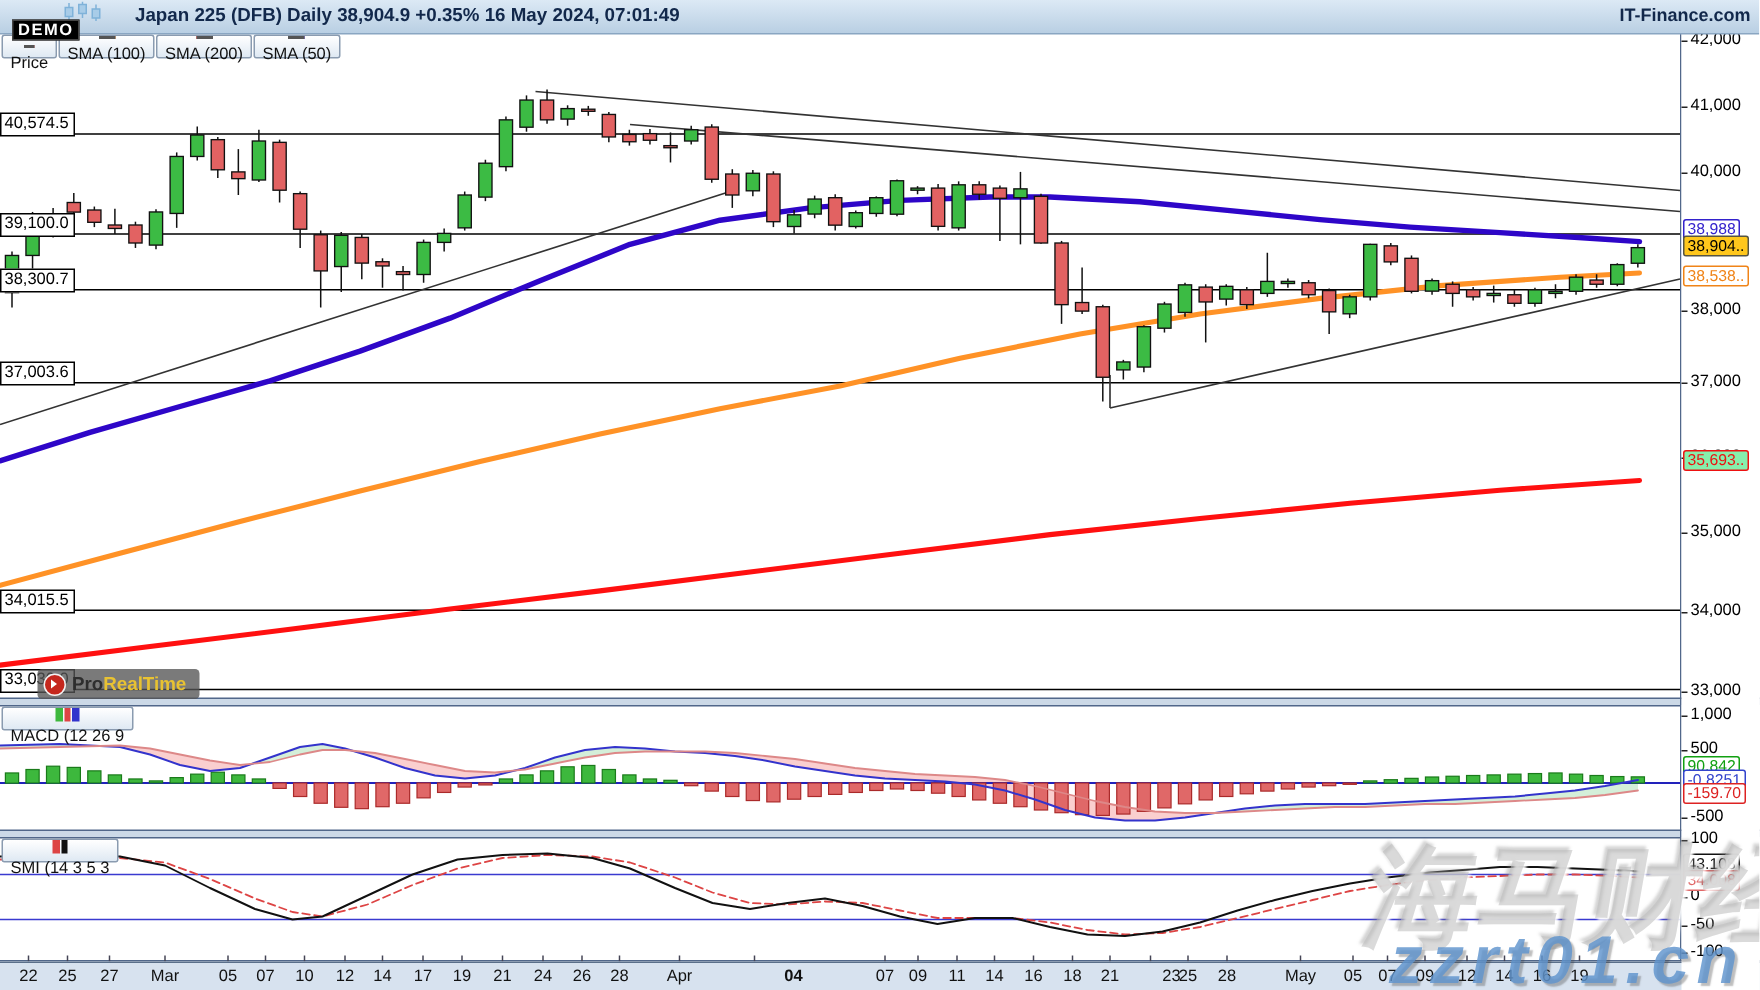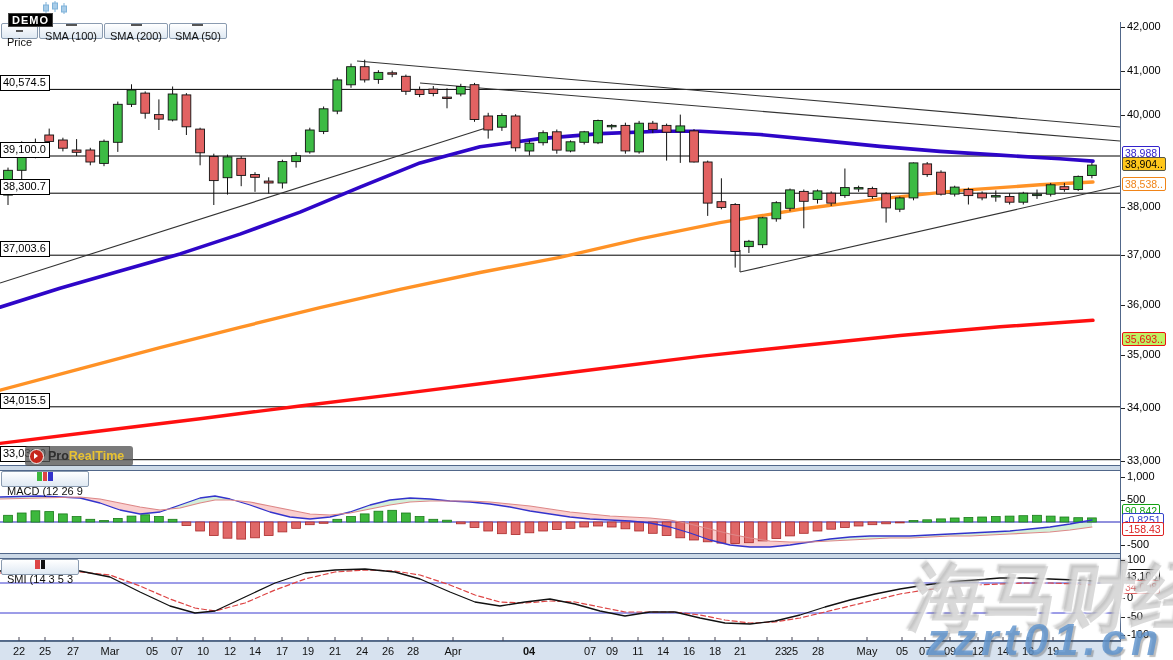--- a/index.html
+++ b/index.html
@@ -438,24 +438,24 @@
       <div class="tick" style="top: 531px; text-align: right;">100</div>
       <div class="tickmark" style="top: 576px;"></div>
       <div class="tick" style="top: 569px;">0</div>
       <div class="tickmark" style="top: 595px;"></div>
       <div class="tick" style="top: 588px;">-50</div>
       <div class="tickmark" style="top: 613px;"></div>
       <div class="tick" style="top: 606px;">-100</div>
       <div class="endlbl" style="top: 124px; color: rgb(51, 34, 204); background: rgb(255, 255, 255); border-color: rgb(51, 34, 204);">38,988</div>
       <div class="endlbl" style="top: 135px; color: rgb(0, 0, 0); background: rgb(255, 199, 28); border-color: rgb(85, 85, 68);">38,904..</div>
       <div class="endlbl" style="top: 155px; color: rgb(240, 132, 24); background: rgb(255, 255, 255); border-color: rgb(240, 132, 24);">38,538..</div>
-      <div class="endlbl" style="top: 310px; color: rgb(238, 17, 17); background: #bef264; border-color: rgb(238, 17, 17);">35,693..</div>
+      <div class="endlbl" style="top: 278px; color: rgb(238, 17, 17); background: #86efac; border-color: rgb(238, 17, 17);">35,693..</div>
       <div class="endlbl" style="top: 482px; color: rgb(17, 160, 17); border-color: rgb(17, 160, 17);">90.842</div>
       <div class="endlbl" style="top: 491px; color: rgb(51, 68, 204); border-color: rgb(51, 68, 204);">-0.8251</div>
-      <div class="endlbl" style="top: 500px; color: rgb(221, 34, 34); border-color: rgb(221, 34, 34);">-158.43</div>
+      <div class="endlbl" style="top: 500px; color: rgb(221, 34, 34); border-color: rgb(221, 34, 34);">-159.70</div>
       <div class="endlbl" style="top: 547px; color: rgb(17, 17, 17); border-color: rgb(17, 17, 17);">43.108</div>
       <div class="endlbl" style="top: 558px; color: rgb(224, 102, 102); border-color: rgb(224, 102, 102);">34.008</div>
     </div>
 
   <div id="xaxis">
       <div class="xl" style="left: 19px;">22</div>
       <div class="xl" style="left: 45px;">25</div>
       <div class="xl" style="left: 73px;">27</div>
       <div class="xl" style="left: 110px;">Mar</div>
       <div class="xl" style="left: 152px;">05</div>
@@ -484,20 +484,24 @@
       <div class="xl" style="left: 867px;">May</div>
       <div class="xl" style="left: 902px;">05</div>
       <div class="xl" style="left: 925px;">07</div>
       <div class="xl" style="left: 950px;">09</div>
       <div class="xl" style="left: 978px;">12</div>
       <div class="xl" style="left: 1003px;">14</div>
       <div class="xl" style="left: 1028px;">16</div>
       <div class="xl" style="left: 1053px;">19</div>
     </div>
 
+  <div id="header">
+    <span id="title">Japan 225 (DFB) Daily 38,904.9 +0.35% 16 May 2024, 07:01:49</span>
+    <span id="brand">IT-Finance.com</span>
+  </div>
   <svg id="hdr-candles" width="30" height="14">
     <g stroke="#7fb2d9" fill="#a8cce8">
       <line x1="4" y1="1" x2="4" y2="13"></line>
         <rect x="1.5" y="4" width="5" height="6"></rect>
       <line x1="13" y1="0" x2="13" y2="11"></line>
         <rect x="10.5" y="2" width="5" height="6"></rect>
       <line x1="22" y1="2" x2="22" y2="13"></line>
         <rect x="19.5" y="5" width="5" height="6"></rect>
     </g>
   </svg>

